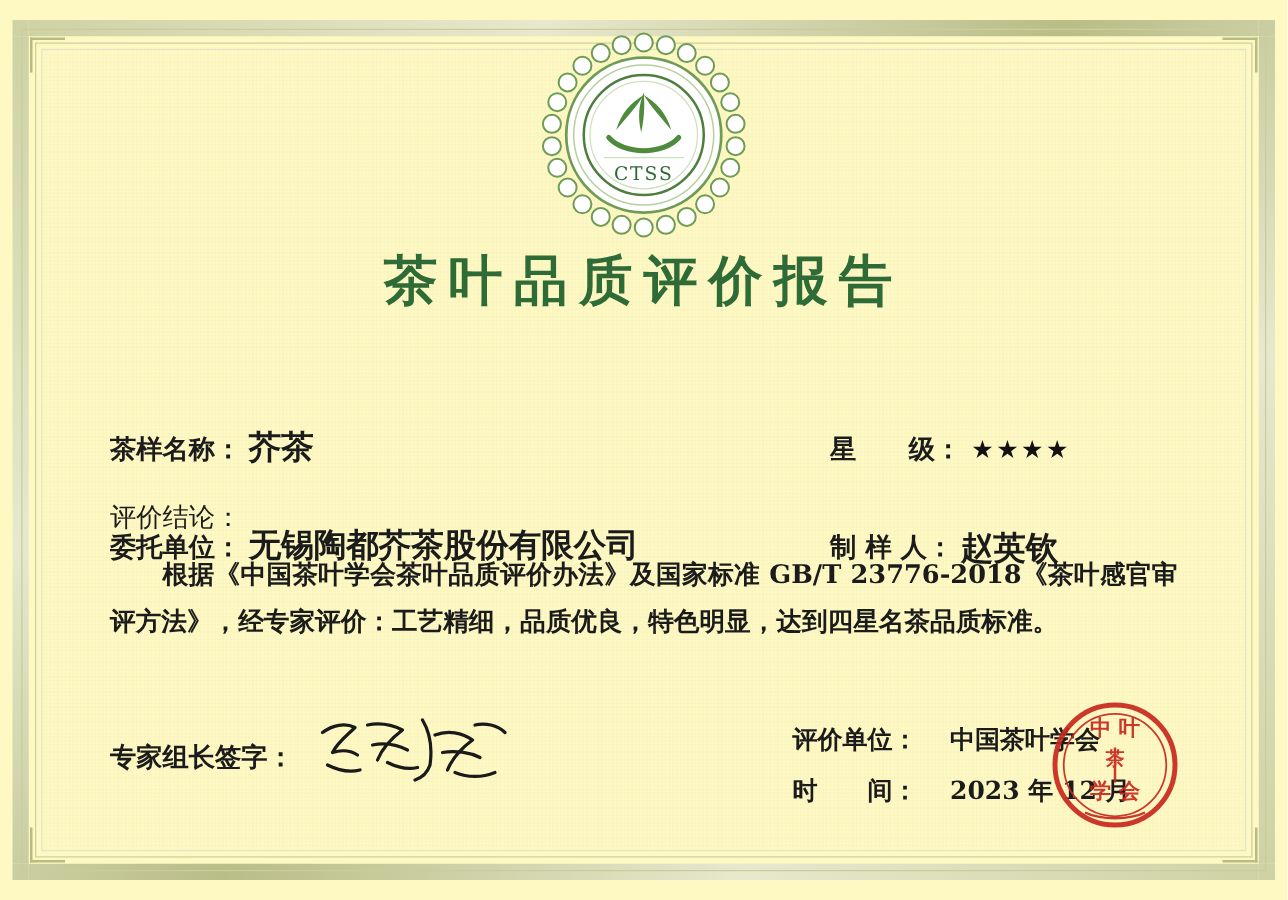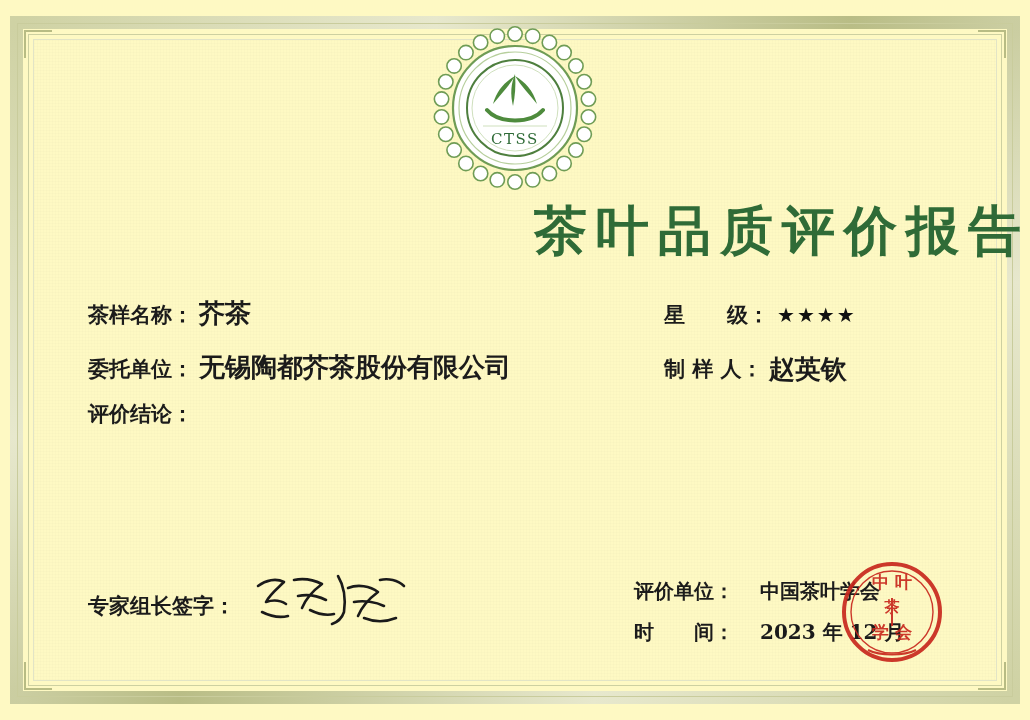--- a/index.html
+++ b/index.html
@@ -78,39 +78,40 @@
     height: 180px;
     z-index: 5;
   }
 
   
   .title {
     position: absolute;
     top: 196px;
     left: 0;
     width: 100%;
-    text-align: right;
-    font-size: 53px;
+    text-align: center;
+    font-size: 43px;
     letter-spacing: 9px;
     font-weight: bold;
     color: #2f6b37;
     font-family: "DejaVu Serif", "Liberation Serif", serif;
   }
 
   
   .fields {
     position: absolute;
     top: 296px;
     left: 88px;
     right: 88px;
   }
   .row {
     display: flex;
     align-items: baseline;
     margin-bottom: 19px;
+    margin-top: 44px;
   }
   .col-left, .col-right {
     display: flex;
     align-items: baseline;
   }
   .col-left { width: 540px; }
   .col-right { flex: 1; justify-content: flex-start; padding-left: 36px; align-items: center; }
 
   .lbl {
     font-size: 21px;
@@ -131,21 +132,21 @@
     color: #111;
     margin-left: 8px;
     letter-spacing: 2px;
   }
 
   .conclusion-label {
     position: absolute;
     top: 400px;
     left: 88px;
     font-size: 21px;
-    font-weight: bold;
+    font-weight: normal;
     color: #1b1b1b;
     font-family: "DejaVu Serif", "Liberation Serif", serif;
   }
 
   .conclusion-body {
     position: absolute;
     top: 440px;
     left: 88px;
     right: 88px;
     font-size: 20.5px;
@@ -304,20 +305,21 @@
       </div>
       <div class="col-right">
         <span class="lbl">制 样 人：</span>
         <span class="val">赵英钦</span>
       </div>
     </div>
 
   </div>
 
   <div class="conclusion-label">评价结论：</div>
+  <div class="conclusion-body">根据《中国茶叶学会茶叶品质评价办法》及国家标准 GB/T 23776-2018《茶叶感官审评方法》，经专家评价：工艺精细，品质优良，特色明显，达到四星名茶品质标准。</div>
 
   <div class="sign-label">专家组长签字：</div>
   <div class="signature">
     <svg viewBox="0 0 160 70" width="160" height="70">
       <g fill="none" stroke="#1a1a1a" stroke-width="2.6" stroke-linecap="round" stroke-linejoin="round">
         <path d="M6 20 C14 14 24 12 32 16 C26 22 18 28 14 36 C20 34 28 34 34 38"></path>
         <path d="M10 46 C18 50 28 52 36 50"></path>
         <path d="M42 14 C52 12 62 14 70 18 C62 24 54 32 50 42"></path>
         <path d="M46 30 C56 28 66 30 74 34"></path>
         <path d="M58 44 C66 48 74 50 82 48"></path>

